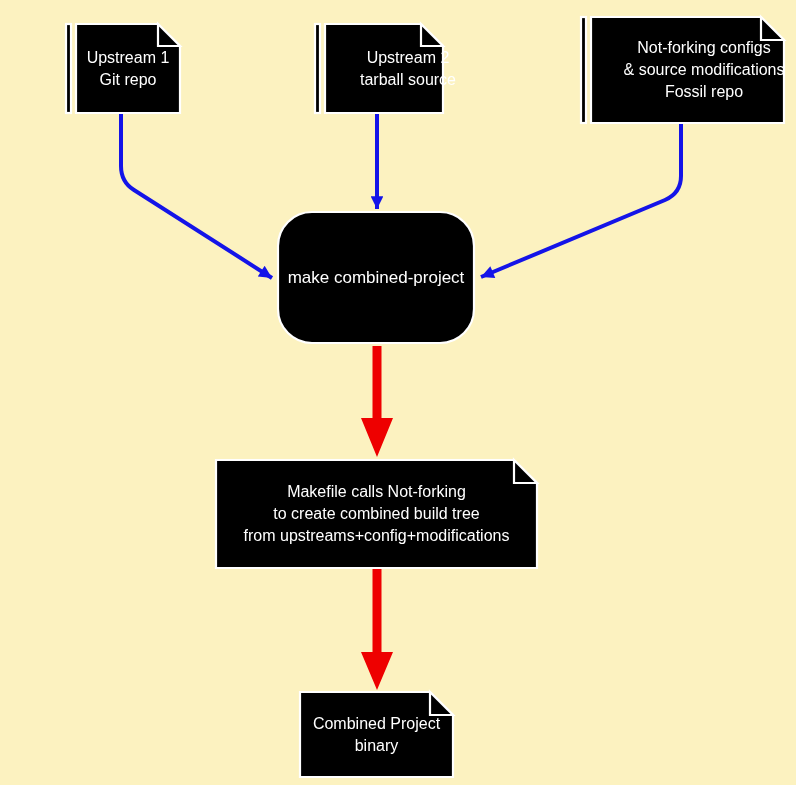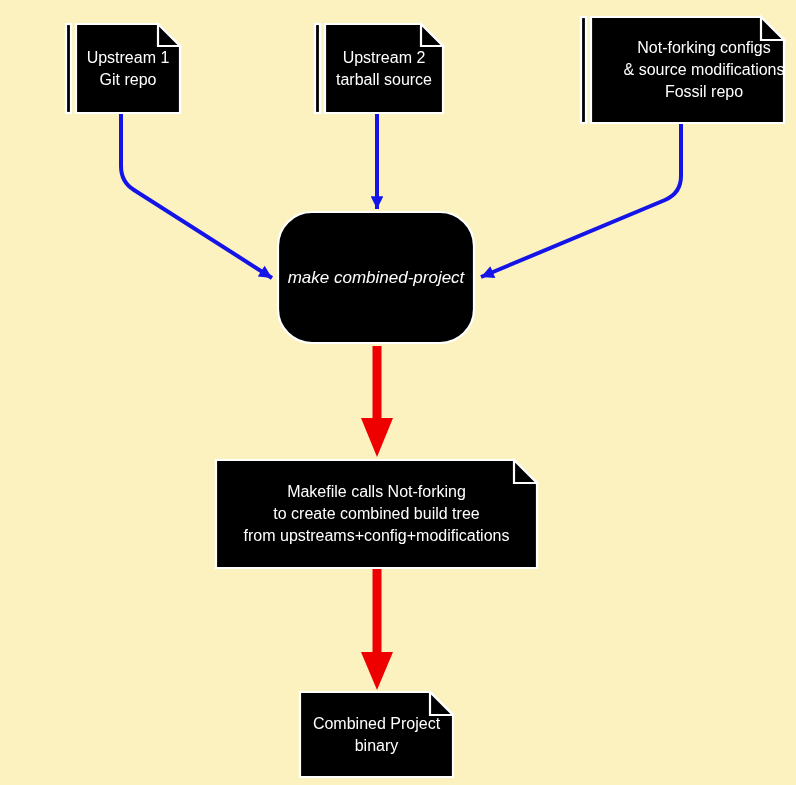--- a/index.html
+++ b/index.html
@@ -24,21 +24,21 @@
   .edge-red{fill:var(--red-arrow);stroke:none;}
   .node-label{
     position:absolute;
     display:flex;align-items:center;justify-content:center;
     text-align:center;
     color:var(--text);
     font-size:16px;line-height:22px;
     white-space:pre-line;
     pointer-events:none;
   }
-  .node-label.italic{font-style:italic;font-size:17px;}
+  .node-label.italic{font-size:17px;}
 </style>
 </head>
 <body>
 
 <div id="canvas">
 
   <svg id="diagram-svg" width="796" height="785" viewBox="0 0 796 785">
     <defs>
       <marker id="arrowBlue" viewBox="0 0 10 10" refX="10" refY="5" markerWidth="4.5" markerHeight="3.2" orient="auto">
         <path d="M0,0 L10,5 L0,10 Z" style="fill:var(--blue-arrow)"></path>
@@ -87,21 +87,21 @@
 
     <g>
       <path class="note-shape" d="M300,692 L430,692 L453,715 L453,777 L300,777 Z"></path>
       <path class="note-shape" d="M430,692 L453,715 L430,715 Z"></path>
     </g>
   </svg>
 
   <div class="node-label" style="left:76px;top:24px;width:104px;height:89px;">Upstream 1
 Git repo</div>
 
-  <div class="node-label" style="left:325px;top:24px;width:118px;height:89px;">Upstream 2
+  <div class="node-label" style="left:325px;top:24px;width:118px;height:89px;padding-left:24px;">Upstream 2
 tarball source</div>
 
   <div class="node-label" style="left:591px;top:17px;width:226px;height:106px;">Not-forking configs
 &amp; source modifications
 Fossil repo</div>
 
   <div class="node-label italic" style="left:278px;top:212px;width:196px;height:131px;">make combined-project</div>
 
   <div class="node-label" style="left:300px;top:692px;width:153px;height:85px;">Combined Project
 binary</div>

